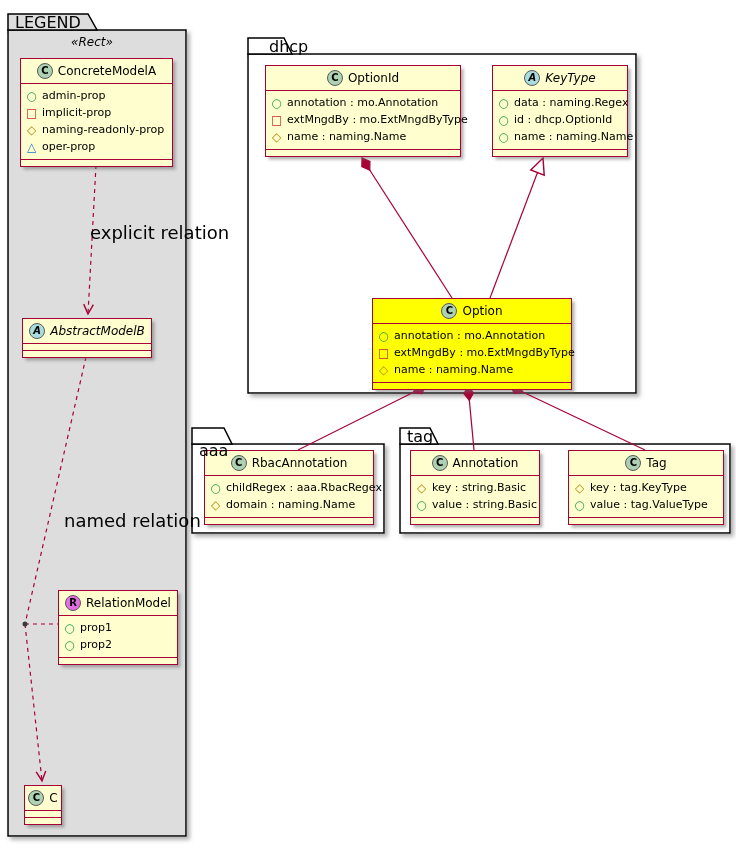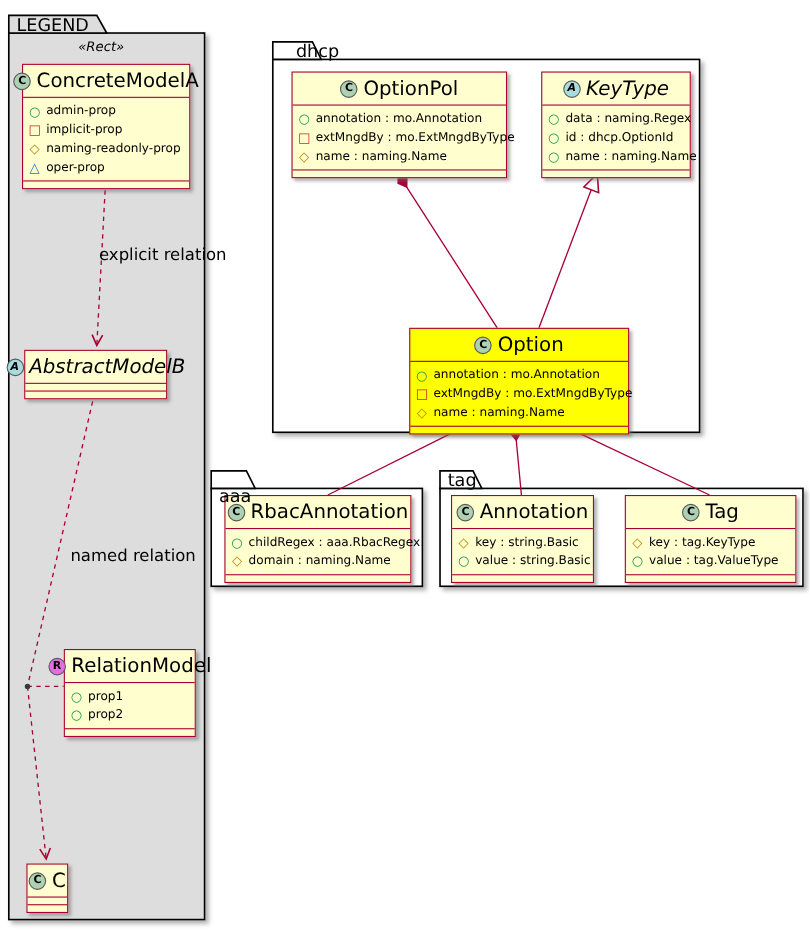--- a/index.html
+++ b/index.html
@@ -5,38 +5,38 @@
   * { margin:0; padding:0; box-sizing:border-box; }
   html,body { background:#ffffff; }
   body {
     position:relative; width:736px; height:850px; overflow:hidden;
     font-family:"DejaVu Sans", sans-serif; color:#000;
   }
   svg.layer { position:absolute; left:0; top:0; z-index:1; }
 
   .pkg-title { position:absolute; z-index:3; font-weight:normal; font-size:16px; line-height:14px; }
   .stereotype { position:absolute; z-index:3; font-style:italic; font-size:12px; text-align:center; }
-  .edge-label { position:absolute; z-index:3; font-size:15px; white-space:nowrap; }
+  .edge-label { position:absolute; z-index:3; font-size:18px; white-space:nowrap; }
 
   .uml-class {
     position:absolute; z-index:2;
     background:#FEFECE; border:1px solid #A80036;
     box-shadow:2.5px 2.5px 3px rgba(110,110,110,0.55);
   }
   .uml-class.highlight { background:#FFFF00; }
 
   .cls-header { display:flex; align-items:center; justify-content:center; gap:5px; padding:4px 5px; }
   .spot {
     flex:0 0 auto; width:16px; height:16px; border-radius:50%;
     border:1px solid #5a5a5a; font-weight:bold; font-size:10px; line-height:14px; text-align:center;
   }
   .spot-c { background:#ADD1B2; }
   .spot-a { background:#A9DCDF; }
   .spot-r { background:#E36EE3; }
-  .cls-name { font-size:18px; white-space:nowrap; }
+  .cls-name { font-size:12px; white-space:nowrap; }
   .abstract .cls-name, .abstract .spot-a { font-style:italic; }
   .spot-a { font-style:italic; }
 
   .cls-attrs { border-top:1px solid #A80036; padding:3px 5px 4px 5px; }
   .cls-attrs.empty { height:7px; padding:0; }
   .attr { display:flex; align-items:center; gap:5px; font-size:11px; height:17px; white-space:nowrap; }
   .vis { width:11px; flex:0 0 auto; text-align:center; font-size:12px; line-height:12px; }
   .vis-public    { color:#1C9A4C; }
   .vis-private   { color:#C82930; }
   .vis-protected { color:#B8860B; }
@@ -99,21 +99,21 @@
   <circle cx="25" cy="624" r="2.5" fill="#3a3a3a"></circle>
 </svg>
 
 <div class="pkg-title" style="left:15px; top:16px;">LEGEND</div>
 <div class="stereotype" style="left:8px; top:35px; width:168px;">«Rect»</div>
 <div class="pkg-title" style="left:255px; top:40px;margin-left:14px;">dhcp</div>
 <div class="pkg-title" style="left:199px; top:430px;margin-top:14px;">aaa</div>
 <div class="pkg-title" style="left:407px; top:430px;">tag</div>
 
 <div class="edge-label" style="left:90px; top:222px;">explicit relation</div>
-<div class="edge-label" style="left:64px; top:496px;">named relation</div>
+<div class="edge-label" style="left:64px; top:510px;">named relation</div>
 
 <div class="uml-class" style="left:20px; top:58px; width:153px;">
   <div class="cls-header">
     <span class="spot spot-c">C</span>
     <span class="cls-name">ConcreteModelA</span>
   </div>
   <div class="cls-attrs">
     <div class="attr">
       <span class="vis vis-public">○</span>
       <span>admin-prop</span>
@@ -166,21 +166,21 @@
     <span class="spot spot-c">C</span>
     <span class="cls-name">C</span>
   </div>
   <div class="cls-attrs empty"></div>
   <div class="cls-methods"></div>
 </div>
 
 <div class="uml-class" style="left:265px; top:65px; width:196px;">
   <div class="cls-header">
     <span class="spot spot-c">C</span>
-    <span class="cls-name">OptionPol</span>
+    <span class="cls-name">OptionId</span>
   </div>
   <div class="cls-attrs">
     <div class="attr">
       <span class="vis vis-public">○</span>
       <span>annotation : mo.Annotation</span>
     </div>
     <div class="attr">
       <span class="vis vis-private">□</span>
       <span>extMngdBy : mo.ExtMngdByType</span>
     </div>

